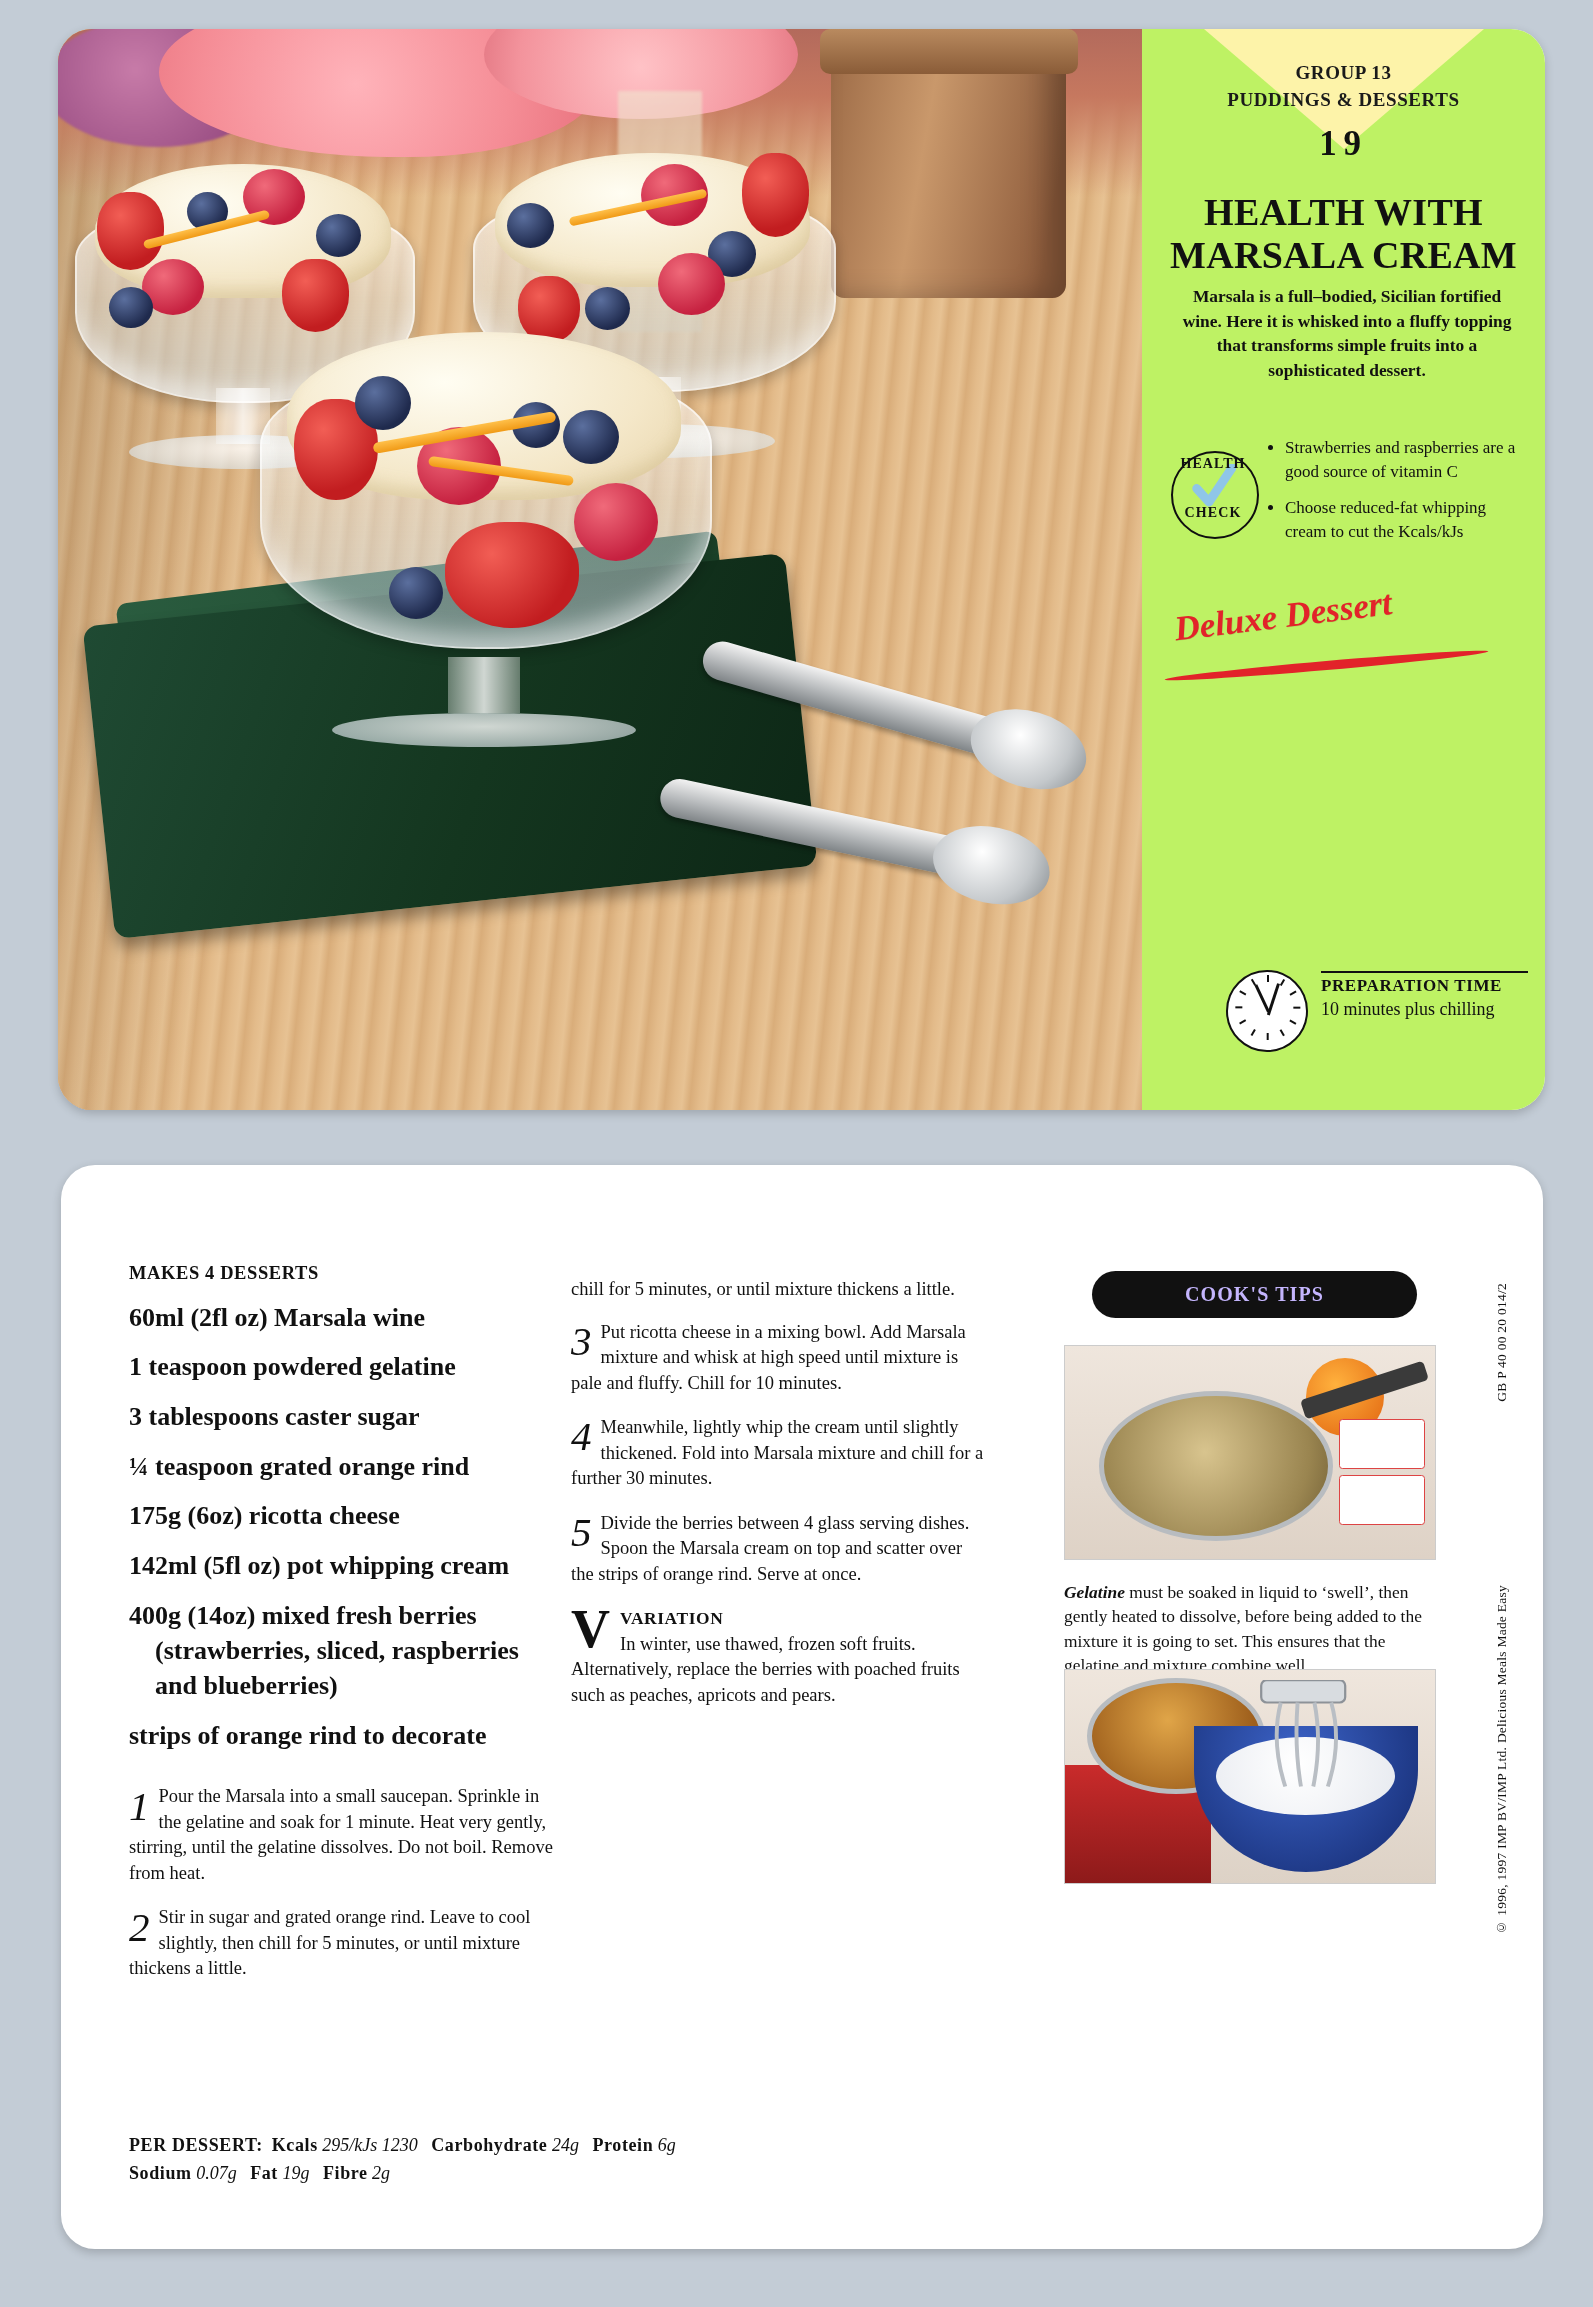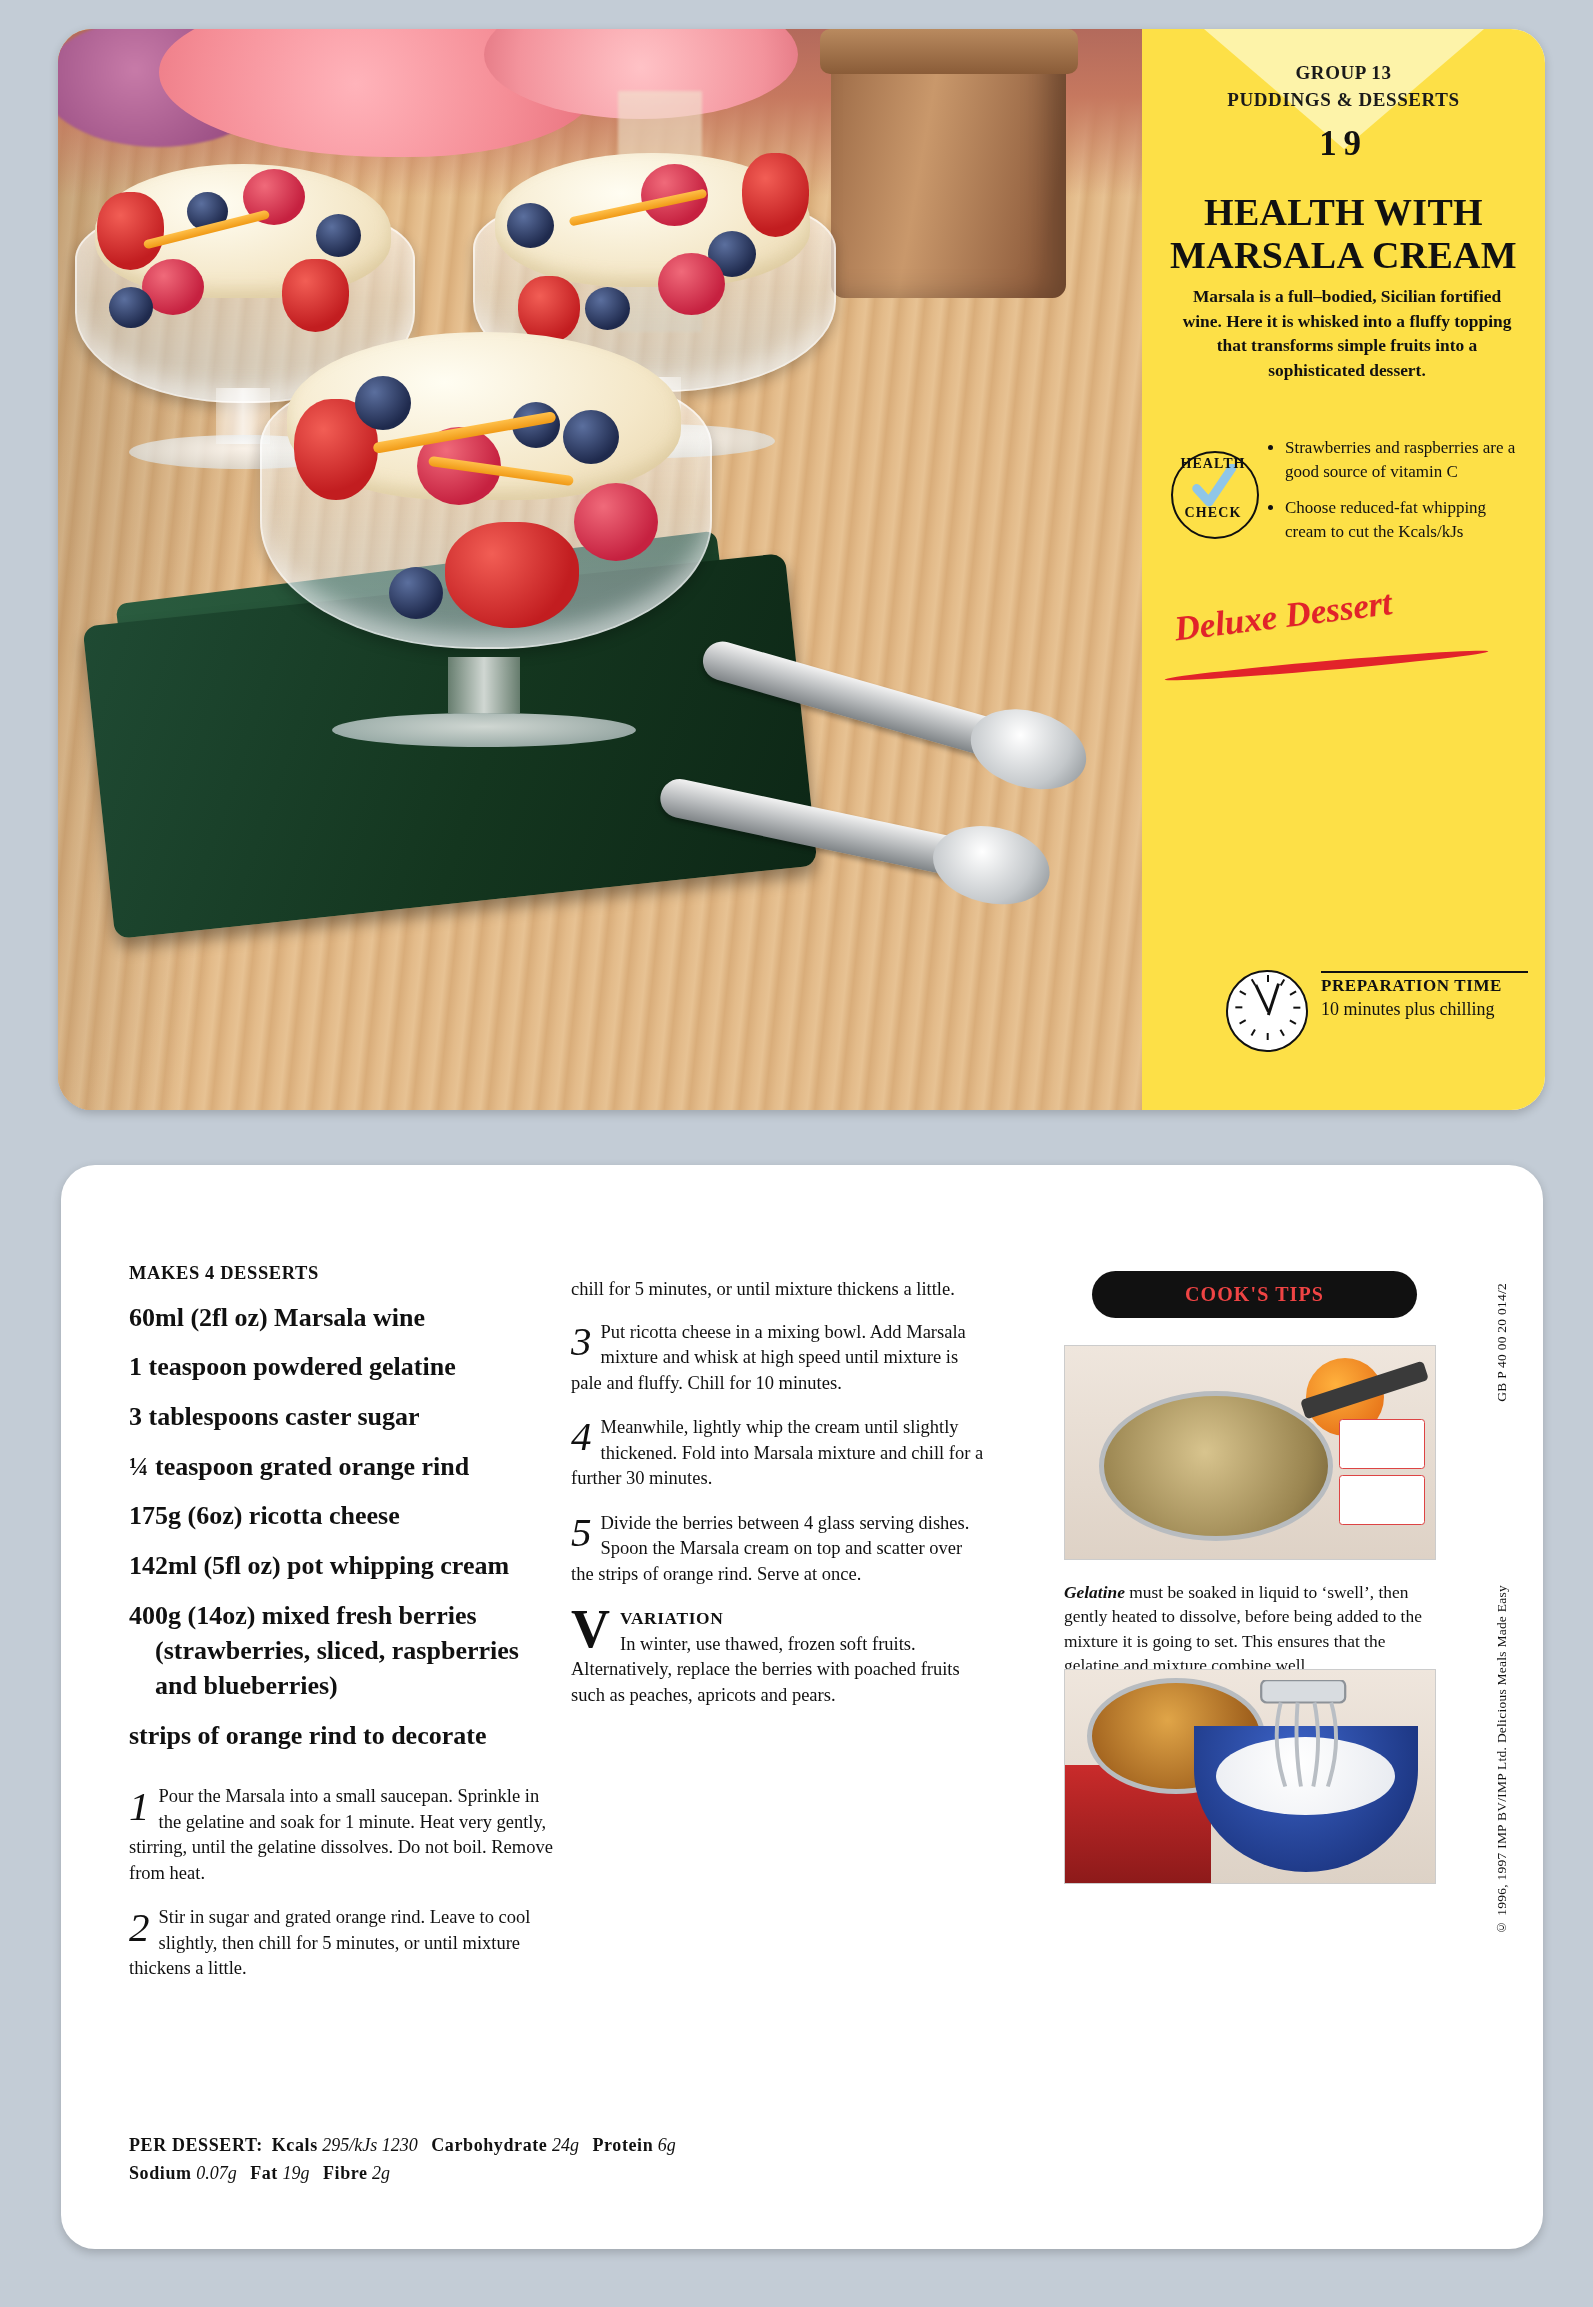--- a/index.html
+++ b/index.html
@@ -110,21 +110,21 @@
     box-shadow:inset 0 -9px 14.6px rgba(200,180,130,.4);
   }
   .berry{position:absolute;border-radius:50%;}
   .straw{background:radial-gradient(circle at 35% 30%,#f25e55,#c21d20 70%);border-radius:46% 46% 52% 52%;}
   .rasp{background:radial-gradient(circle at 35% 30%,#f06a7a,#c62140 70%);}
   .blue{background:radial-gradient(circle at 35% 30%,#5b6f9e,#1f2a4d 70%);}
   .zest{position:absolute;height:9px;border-radius:6.7px;background:linear-gradient(#ffc04a,#f09a16);}
 
   
   .info{
-    position:absolute;left:1084px;top:0;width:403px;height:1081px;background:#fde047;
+    position:absolute;left:1084px;top:0;width:403px;height:1081px;background:#bef264;
   }
   .tri{
     position:absolute;left:50%;top:0;transform:translateX(-50%);
     width:0;height:0;border-left:140px solid transparent;border-right:140px solid transparent;
     border-top:120px solid #fdf3a9;
   }
   .group-label{
     position:absolute;left:0;right:0;top:32.5px;text-align:center;
     font-family:"Liberation Serif",serif;font-weight:bold;letter-spacing:0.6px;color:#1a1a1a;
   }
@@ -222,21 +222,21 @@
   }
   .varbox{margin-top:14.6px;font-size:18.5px;line-height:1.38;}
   .varbox .vbig{
     float:left;font-size:54px;font-weight:bold;font-family:"Liberation Serif",serif;
     line-height:.78;margin:2.2px 10px 0 0;
   }
   .varbox .vlabel{font-weight:bold;letter-spacing:0.6px;font-size:17.4px;}
 
   .tips-pill{
     position:absolute;left:1092px;top:1271px;width:325px;height:47px;border-radius:25px;background:#111;
-    color:#ef4444;text-align:center;line-height:47px;font-size:20px;font-weight:bold;letter-spacing:1.1px;
+    color:#c4b5fd;text-align:center;line-height:47px;font-size:20px;font-weight:bold;letter-spacing:1.1px;
   }
   .tipimg{
     position:absolute;left:1064px;width:370px;height:213px;overflow:hidden;border:0.6px solid #ccc;
   }
   .tipimg.one{top:1345px;background:linear-gradient(#efe6dd,#ded2c6);}
   .tipimg.two{top:1669px;background:linear-gradient(#efe6dd,#ddd2c6);}
   .pan{
     position:absolute;left:34px;top:45px;width:224px;height:140px;border-radius:50%;
     background:radial-gradient(circle at 45% 40%,#d8c48e,#9a8550 70%,#6e5c33);
     border:5.6px solid #b8bcc0;

